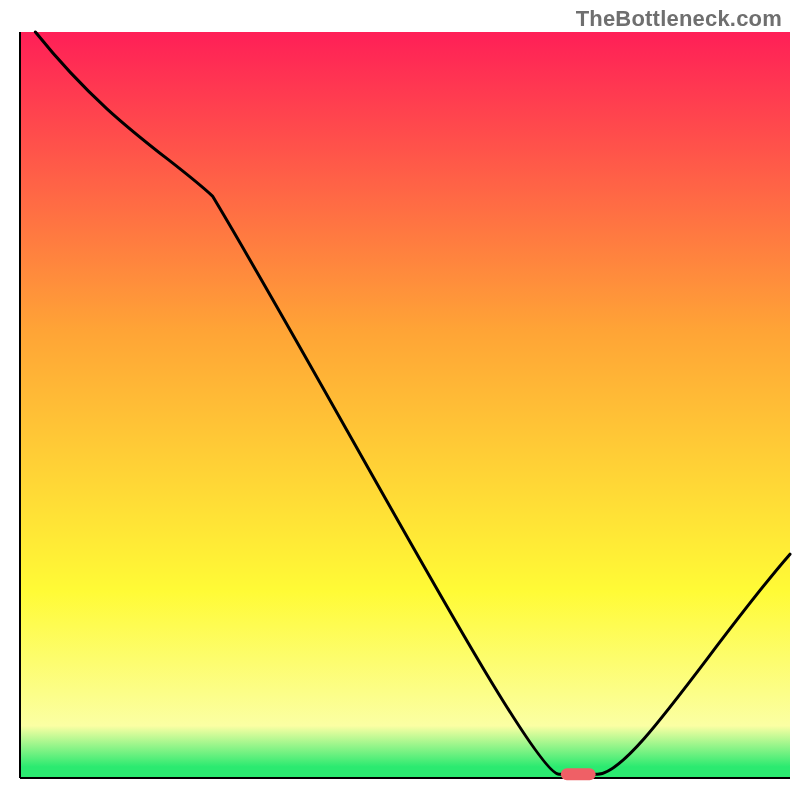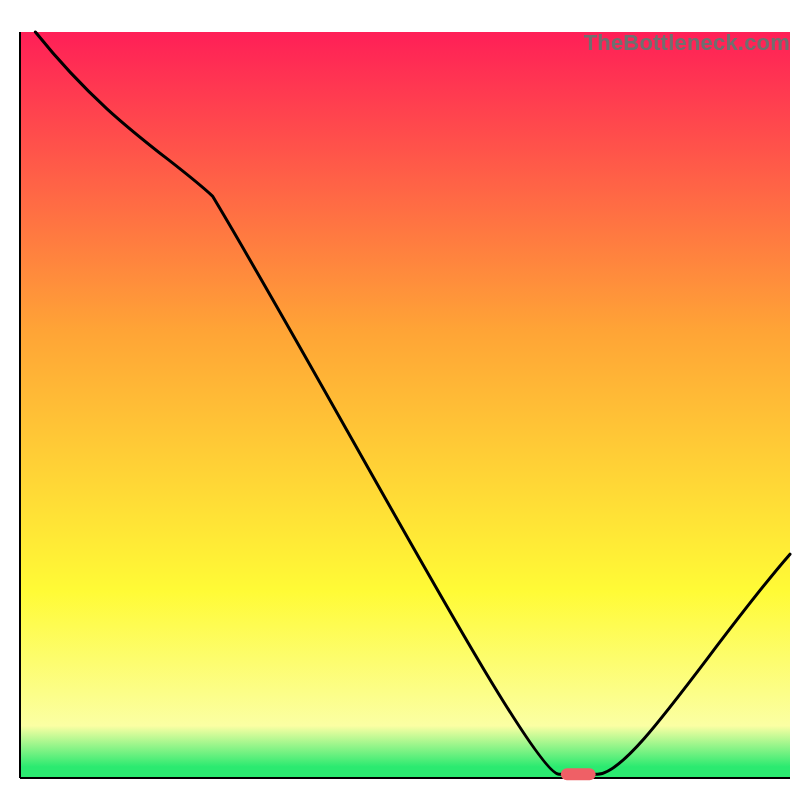--- a/index.html
+++ b/index.html
@@ -10,29 +10,28 @@
     overflow: hidden;
   }
   .wrap {
     position: relative;
     width: 800px;
     height: 800px;
   }
   .watermark {
     position: absolute;
     top: 6px;
-    right: 10px;
+    right: 18px;
     font-family: Arial, Helvetica, sans-serif;
     font-size: 22px;
     font-weight: 600;
     color: #6f6f6f;
     letter-spacing: 0.2px;
     z-index: 3;
     user-select: none;
-    margin-top: 24px;
   }
   svg.plot {
     position: absolute;
     top: 0;
     left: 0;
     width: 800px;
     height: 800px;
     z-index: 1;
   }
   

